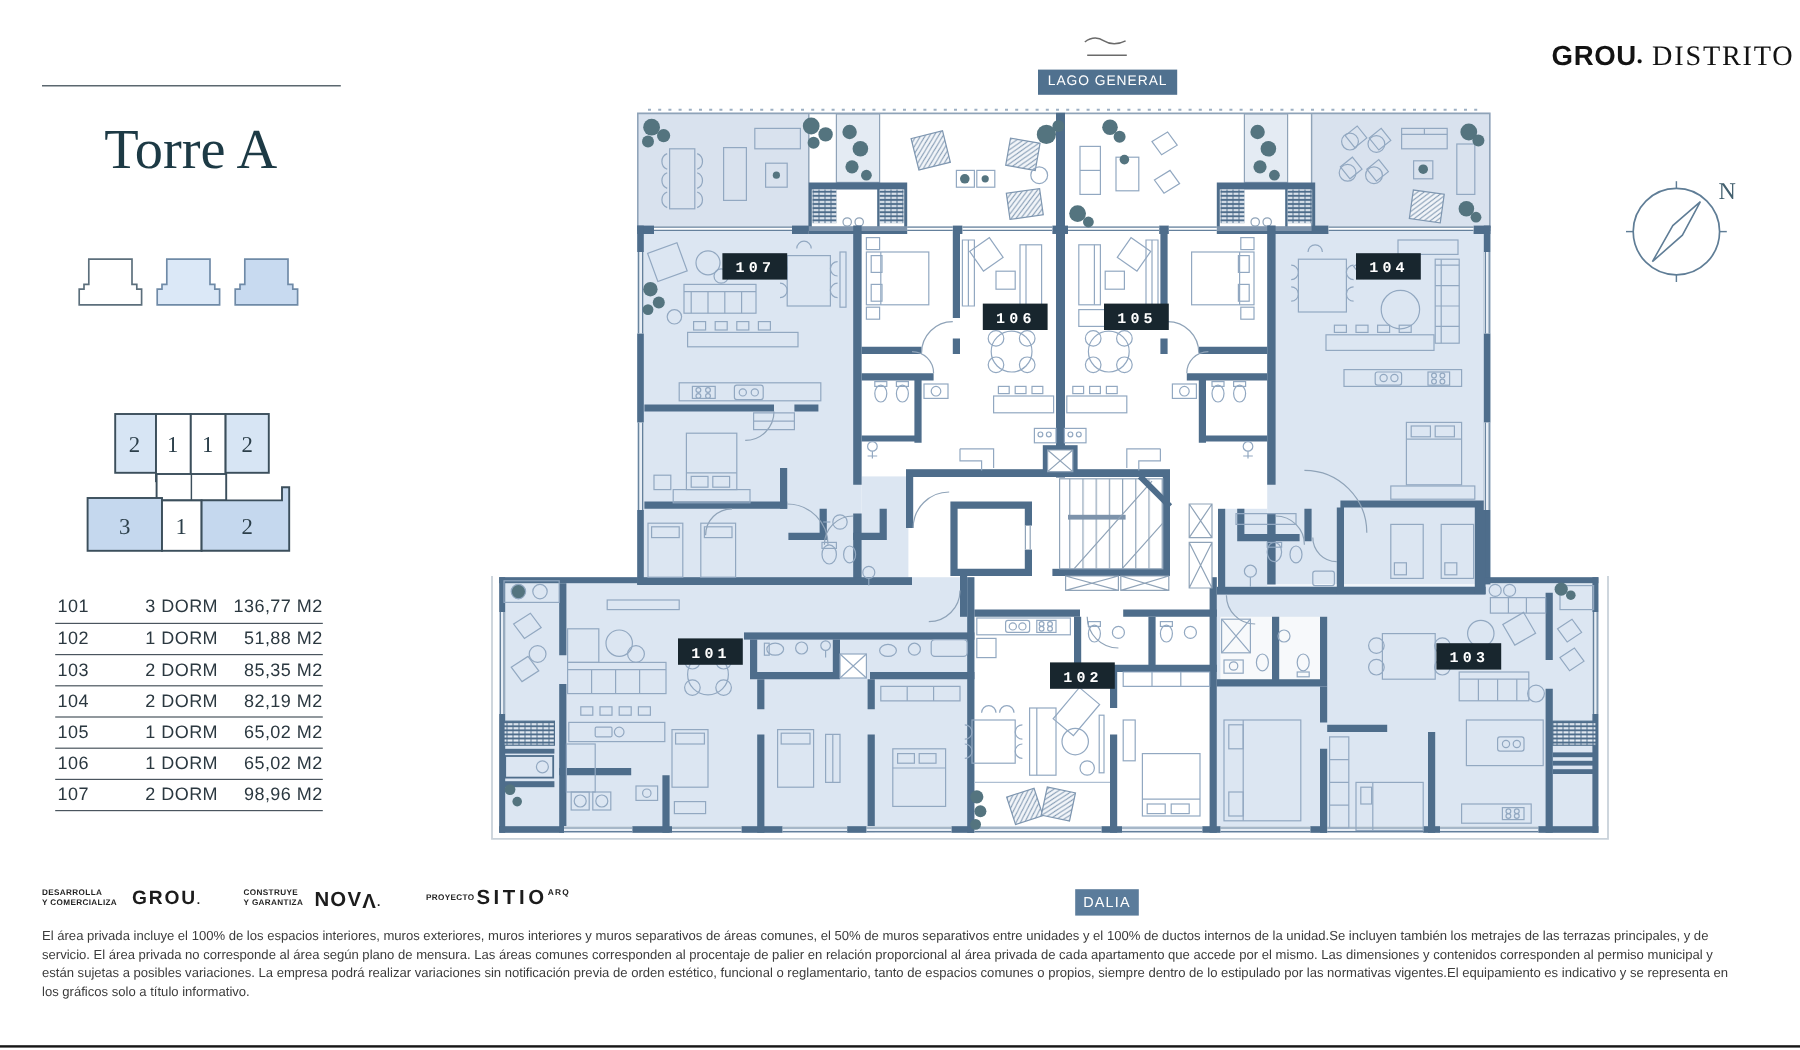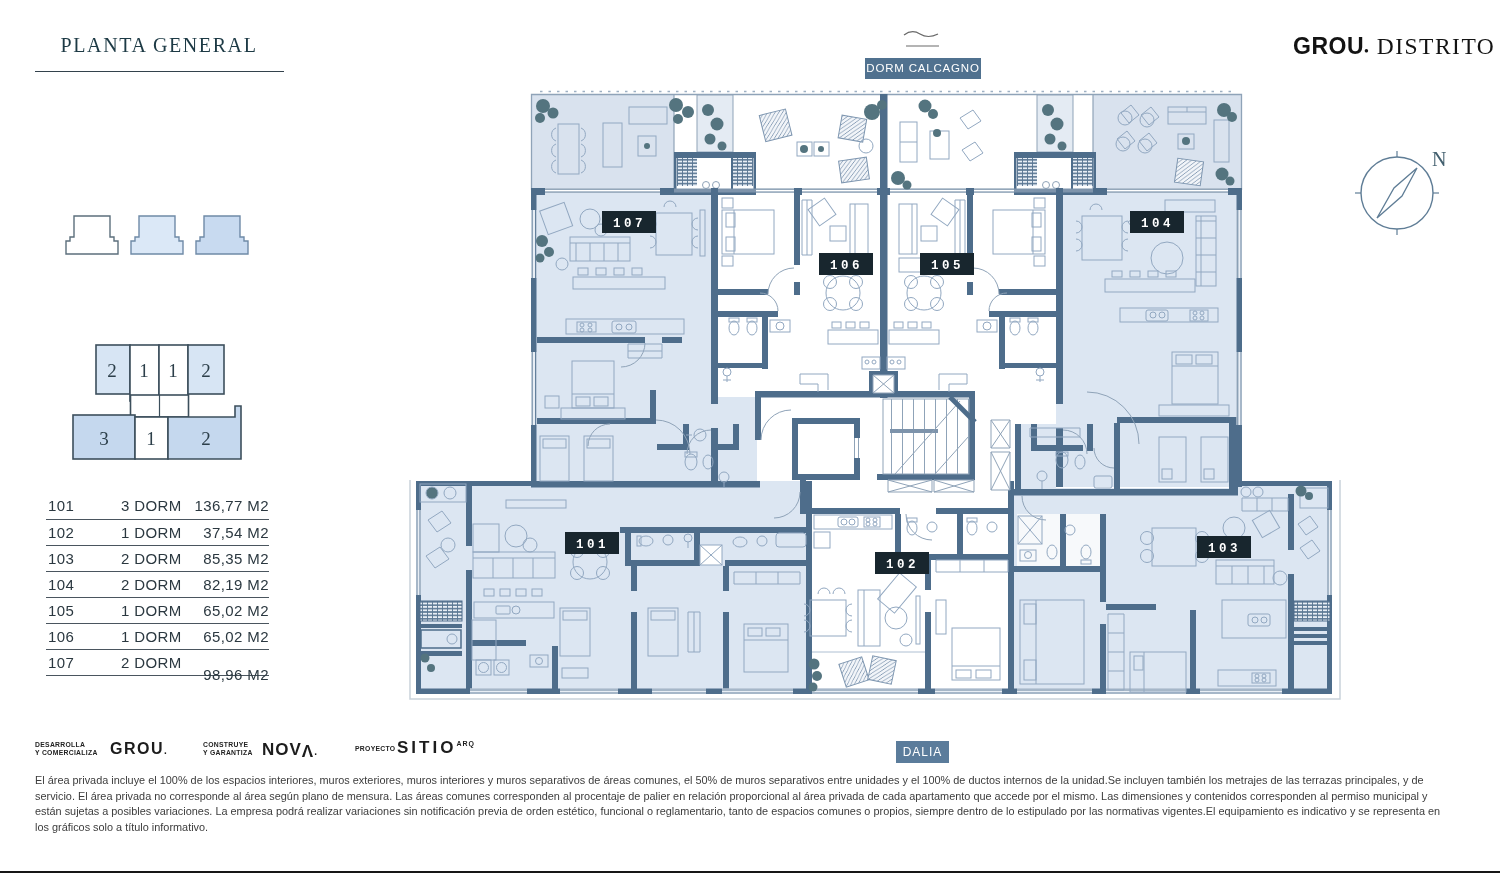--- a/index.html
+++ b/index.html
@@ -5,24 +5,24 @@
 html,body{margin:0;padding:0;}
 #page{position:relative;width:1500px;height:875px;background:#ffffff;overflow:hidden;
   font-family:"Liberation Sans",sans-serif;}
 .ser{font-family:"Liberation Serif",serif;color:#1d3a45;}
 .abs{position:absolute;}
 </style>
 </head>
 <body>
 <div id="page">
 
-<div class="abs ser" style="left:0;width:318px;top:34px;text-align:center;font-size:20px;letter-spacing:1.6px;">PLANTA GENERAL</div>
 
 <div class="abs" style="left:35px;top:71px;width:249px;height:1px;background:#33424c;"></div>
 
+<div class="abs ser" style="left:0;width:318px;top:98px;text-align:center;font-size:47px;">Torre A</div>
 
 
 <svg class="abs" style="left:60px;top:215px" width="195" height="42" viewBox="0 0 195 42">
 
 <path d="M14,1 H50 V22 H54 V26 H58 V39 H6 V26 H10 V22 H14 Z" fill="#ffffff" stroke="#5c6f7c" stroke-width="1.4"></path>
 
 <path d="M79,1 H115 V22 H119 V26 H123 V39 H71 V26 H75 V22 H79 Z" fill="#dbe8f7" stroke="#6f8aa7" stroke-width="1.4"></path>
 
 <path d="M144,1 H180 V22 H184 V26 H188 V39 H136 V26 H140 V22 H144 Z" fill="#c8daf0" stroke="#6f8aa7" stroke-width="1.4"></path>
 </svg>
@@ -62,21 +62,21 @@
 
 <div style="position:relative;height:25px;border-bottom:1px solid #4a555e;">
         <span style="position:absolute;left:2px;top:3px;">101</span>
         <span style="position:absolute;left:75px;top:3px;">3 DORM</span>
         <span style="position:absolute;right:0;top:3px;">136,77 M2</span>
       </div>
 
 <div style="position:relative;height:25px;border-bottom:1px solid #4a555e;">
         <span style="position:absolute;left:2px;top:4px;">102</span>
         <span style="position:absolute;left:75px;top:4px;">1 DORM</span>
-        <span style="position:absolute;right:0;top:4px;">37,54 M2</span>
+        <span style="position:absolute;right:0;top:4px;">51,88 M2</span>
       </div>
 
 <div style="position:relative;height:25px;border-bottom:1px solid #4a555e;">
         <span style="position:absolute;left:2px;top:4px;">103</span>
         <span style="position:absolute;left:75px;top:4px;">2 DORM</span>
         <span style="position:absolute;right:0;top:4px;">85,35 M2</span>
       </div>
 
 <div style="position:relative;height:25px;border-bottom:1px solid #4a555e;">
         <span style="position:absolute;left:2px;top:4px;">104</span>
@@ -92,21 +92,21 @@
 
 <div style="position:relative;height:25px;border-bottom:1px solid #4a555e;">
         <span style="position:absolute;left:2px;top:4px;">106</span>
         <span style="position:absolute;left:75px;top:4px;">1 DORM</span>
         <span style="position:absolute;right:0;top:4px;">65,02 M2</span>
       </div>
 
 <div style="position:relative;height:25px;border-bottom:1px solid #4a555e;">
         <span style="position:absolute;left:2px;top:4px;">107</span>
         <span style="position:absolute;left:75px;top:4px;">2 DORM</span>
-        <span style="position:absolute;right:0;top:4px;margin-top:12px;">98,96 M2</span>
+        <span style="position:absolute;right:0;top:4px;">98,96 M2</span>
       </div>
 </div>
 
 <div class="abs" style="left:35px;top:741px;font-size:6.8px;font-weight:bold;color:#222;letter-spacing:0.3px;line-height:8px;">DESARROLLA<br>Y COMERCIALIZA</div>
 
 <div class="abs" style="left:110px;top:740px;font-size:16px;font-weight:bold;color:#1c1c1c;letter-spacing:1.5px;">GROU<span style="font-size:10px;">.</span></div>
 
 <div class="abs" style="left:203px;top:741px;font-size:6.8px;font-weight:bold;color:#222;letter-spacing:0.3px;line-height:8px;">CONSTRUYE<br>Y GARANTIZA</div>
 
 <div class="abs" style="left:262px;top:740px;font-size:17px;font-weight:bold;color:#1c1c1c;letter-spacing:1px;">NOV<span style="display:inline-block;transform:scaleY(-1);">V</span><span style="font-size:10px;">.</span></div>
@@ -140,21 +140,21 @@
 <path d="M67,28 L52,56 L27,78 L44,48 Z" fill="none" stroke="#5f7d96" stroke-width="1.3"></path>
 
 <text x="82" y="26" font-family="Liberation Serif" font-size="20" fill="#43606f">N</text>
 </svg>
 
 <svg class="abs" style="left:900px;top:26px" width="50" height="26" viewBox="0 0 50 26">
 <path d="M4,9 Q12,3 20,8 T38,8" fill="none" stroke="#6a6a6a" stroke-width="1.2"></path>
 <line x1="6" y1="20" x2="39" y2="20" stroke="#6a6a6a" stroke-width="1.2"></line>
 </svg>
 
-<div class="abs" style="left:865px;top:58px;width:116px;height:21px;background:#50718f;color:#fff;font-size:11.5px;white-space:nowrap;letter-spacing:0.8px;text-align:center;line-height:21px;">DORM CALCAGNO</div>
+<div class="abs" style="left:865px;top:58px;width:116px;height:21px;background:#50718f;color:#fff;font-size:11.5px;white-space:nowrap;letter-spacing:0.8px;text-align:center;line-height:21px;">LAGO GENERAL</div>
 
 <svg class="abs" style="left:0;top:0" width="1500" height="875" viewBox="0 0 1500 875">
 <defs>
 <pattern id="brick" width="5" height="3.4" patternUnits="userSpaceOnUse">
 <rect width="5" height="3.4" fill="#e8eef5"></rect>
 <path d="M0,0.4 H5 M0,3 H5 M2.5,0.4 V3" stroke="#4e6d8b" stroke-width="0.8" fill="none"></path>
 </pattern>
 <pattern id="diag" width="4.5" height="4.5" patternUnits="userSpaceOnUse">
 <rect width="4.5" height="4.5" fill="#f2f5f9"></rect>
 <path d="M-1,1 L1,-1 M-1,5.5 L5.5,-1 M3.5,5.5 L5.5,3.5" stroke="#7e96b0" stroke-width="0.9"></path>

